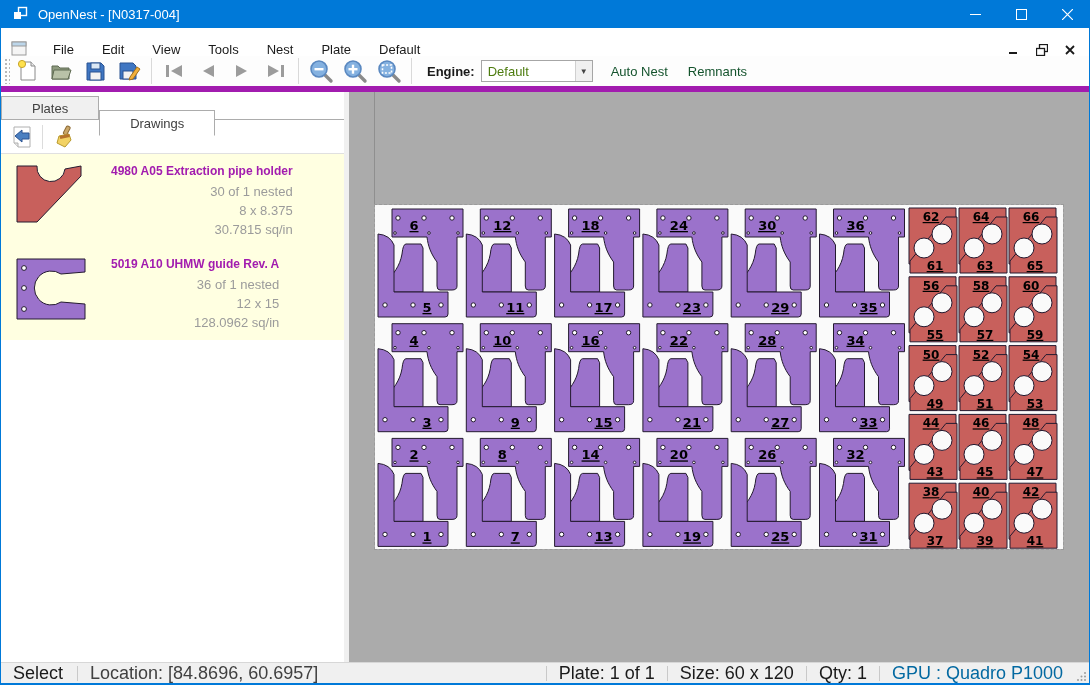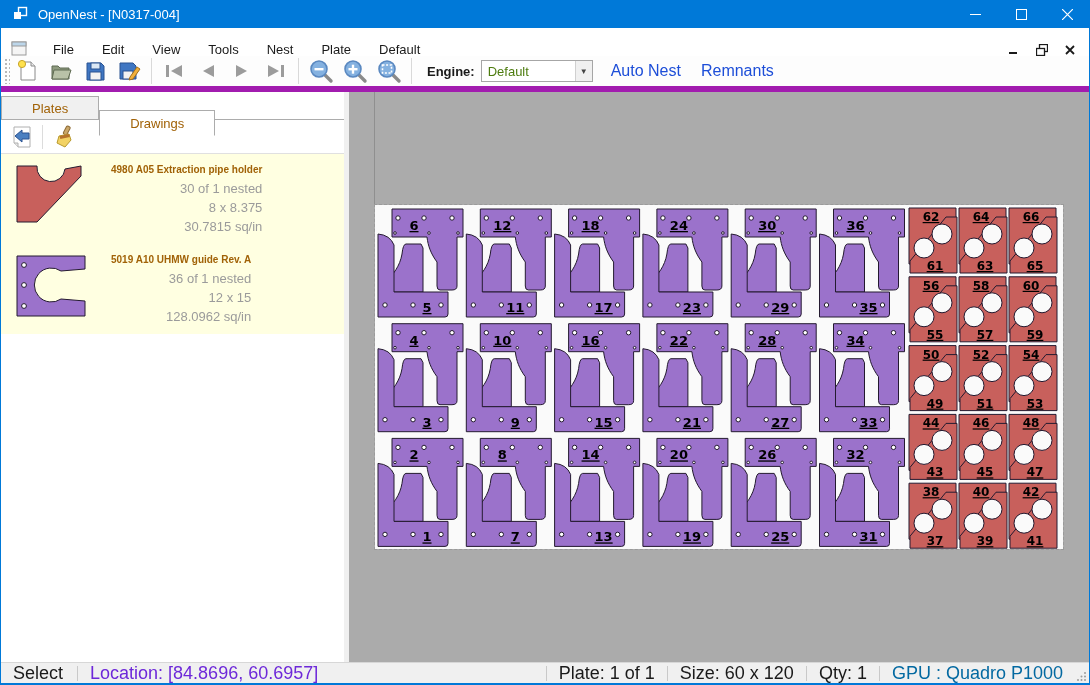--- a/index.html
+++ b/index.html
@@ -25,49 +25,49 @@
 
   
   #toolbar { position:absolute; left:1px; top:56px; width:1088px; height:36px; background:#fdfdfd; border-bottom:6px solid #a21caf; display:flex; align-items:center; }
   .tb-grip { width:6px; height:26px; margin-left:3px; background-image:radial-gradient(circle,#b8b8b8 1px,transparent 1px); background-size:4px 4px; }
   .tb-btn { width:34px; height:30px; display:flex; align-items:center; justify-content:center; }
   .tb-sep { width:1px; height:26px; background:#d9d9d9; margin:0 5px; }
   #engine-label { font-weight:bold; color:#1a1a1a; margin:0 6px 0 10px; }
   #engine-combo { width:112px; height:22px; border:1px solid #a6a6a6; background:#fff; display:flex; align-items:center; }
   #engine-combo .val { flex:1; padding-left:6px; font-size:13px; color:#4d7c0f; }
   #engine-combo .dd { width:17px; height:20px; background:#f0f0f0; border-left:1px solid #d0d0d0; display:flex; align-items:center; justify-content:center; font-size:8px; color:#444; }
-  .tb-textbtn { padding:0 10px; height:28px; display:flex; align-items:center; color:#1d4ed8; font-size:16px; }
+  .tb-textbtn { padding:0 10px; height:28px; display:flex; align-items:center; color:#14532d; font-size:13px; }
 
   
   #sidebar { position:absolute; left:1px; top:92px; width:343px; height:570px; background:#fff; }
   #tabs { position:absolute; left:0; top:2px; height:26px; display:flex; }
-  .tab { height:24px; margin-top:2px; padding:0 30px; display:flex; align-items:center; border:1px solid #acacac; background:#f0f0f0; color:#a16207; font-size:13px; }
+  .tab { height:24px; margin-top:2px; padding:0 30px; display:flex; align-items:center; border:1px solid #acacac; background:#f0f0f0; color:#404040; font-size:13px; }
   .tab.active { background:#fff; border-bottom:1px solid #fff; height:26px; margin-top:16px; z-index:2; }
   #tab-body { position:absolute; left:0; top:27px; width:343px; height:543px; background:#fff; border-top:1px solid #acacac; }
   #side-toolbar { height:34px; border-bottom:1px solid #e0e0e0; display:flex; align-items:center; padding-left:6px; }
   .side-btn { width:30px; height:28px; display:flex; align-items:center; justify-content:center; }
   .side-sep { width:1px; height:24px; background:#dcdcdc; margin:0 5px; }
   #drawing-list { }
   .drawing-item { background:#ffffe1; display:flex; padding:10px 6px 8px 14px; }
   .thumb { width:90px; flex:0 0 90px; display:flex; align-items:flex-start; }
   .d-info { padding-left:6px; }
-  .d-title { font-weight:bold; font-size:10px; color:#a16207; margin-bottom:4px; }
+  .d-title { font-weight:bold; font-size:12px; color:#a21caf; margin-bottom:4px; }
   .d-line { color:#9b9b9b; font-size:13px; line-height:19px;text-align:right; }
 
   
   #splitter { position:absolute; left:344px; top:92px; width:5px; height:570px; background:#f0f0f0; }
   #canvas { position:absolute; left:349px; top:92px; width:740px; height:570px; background:#ababab; overflow:hidden; }
   #plate { position:absolute; left:26px; top:113px; width:688px; height:344px; background:#fafafa; outline:1px dashed #9a9a9a; }
   #plate-guide { position:absolute; left:25px; top:0; width:1px; height:113px; background:#8f8f8f; }
 
   
   #statusbar { position:absolute; left:1px; top:662px; width:1088px; height:21px; background:#f0f0f0; border-top:1px solid #d7d7d7; display:flex; align-items:center; font-size:18px; color:#1a1a1a; }
   .sb-sep { width:1px; height:15px; background:#c9c9c9; }
   #sb-mode { padding:0 14px 0 12px; }
-  #sb-location { padding:0 12px; color:#6d28d9; }
+  #sb-location { padding:0 12px; color:#404040; }
   #sb-right { margin-left:auto; display:flex; align-items:center; height:100%;text-align:right; }
   .sb-seg { padding:0 12px; }
   #sb-gpu { color:#0369a1; }
   #sb-grip { width:14px; height:100%; display:flex; align-items:flex-end; justify-content:flex-end; padding:0 2px 2px 0; }
   #bottom-border { position:absolute; left:0; top:683px; width:1090px; height:2px; background:#0079d8; }
 
   svg text { font-family:"DejaVu Sans","Liberation Sans",sans-serif; }
 </style>
 </head>
 <body>

